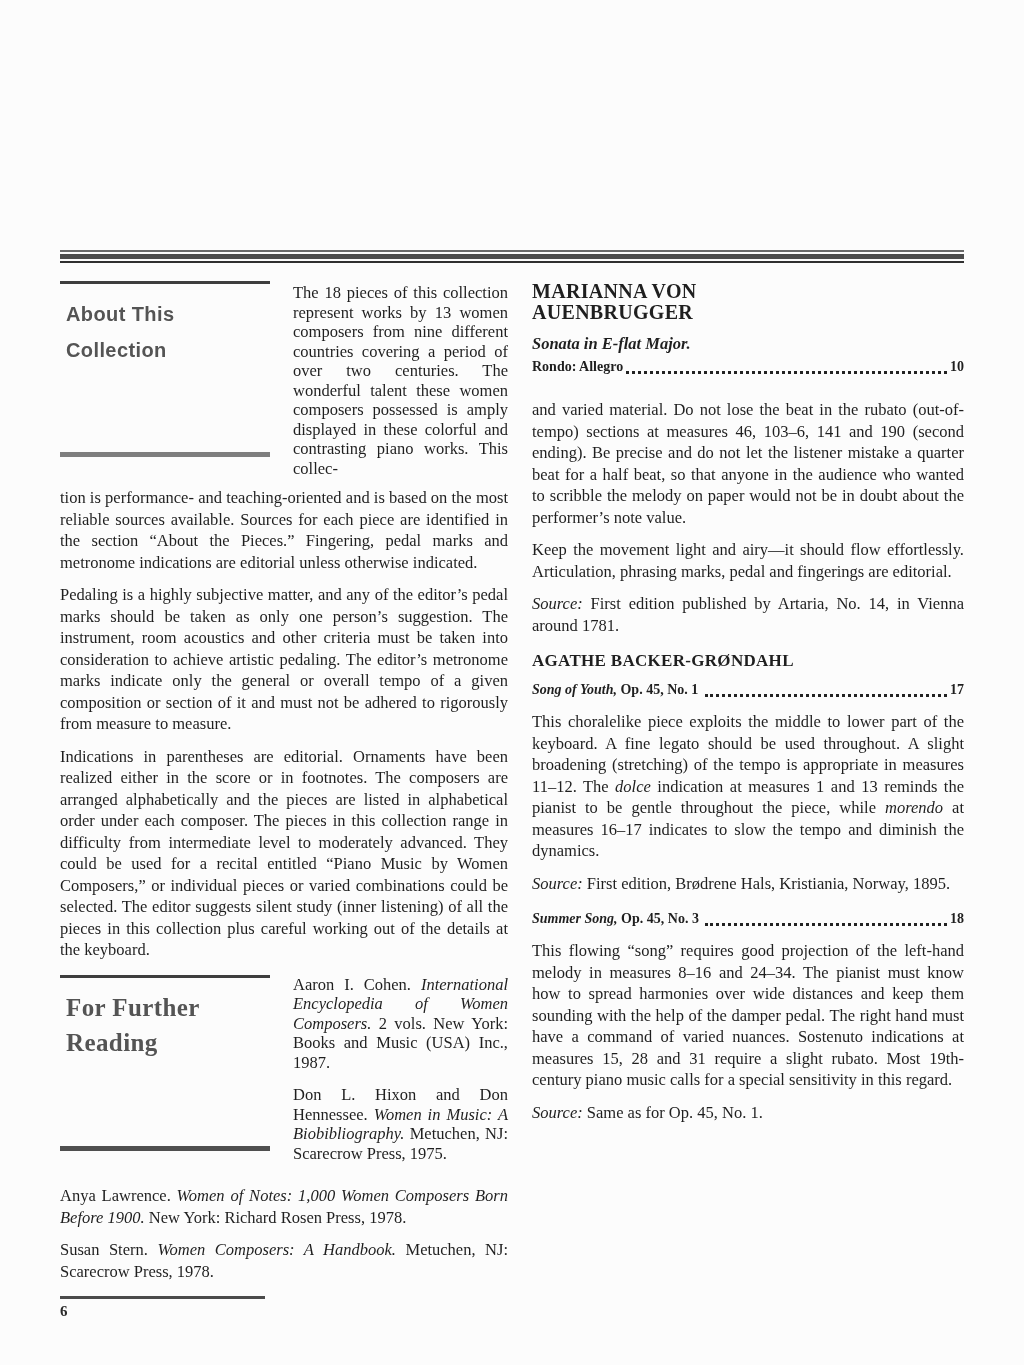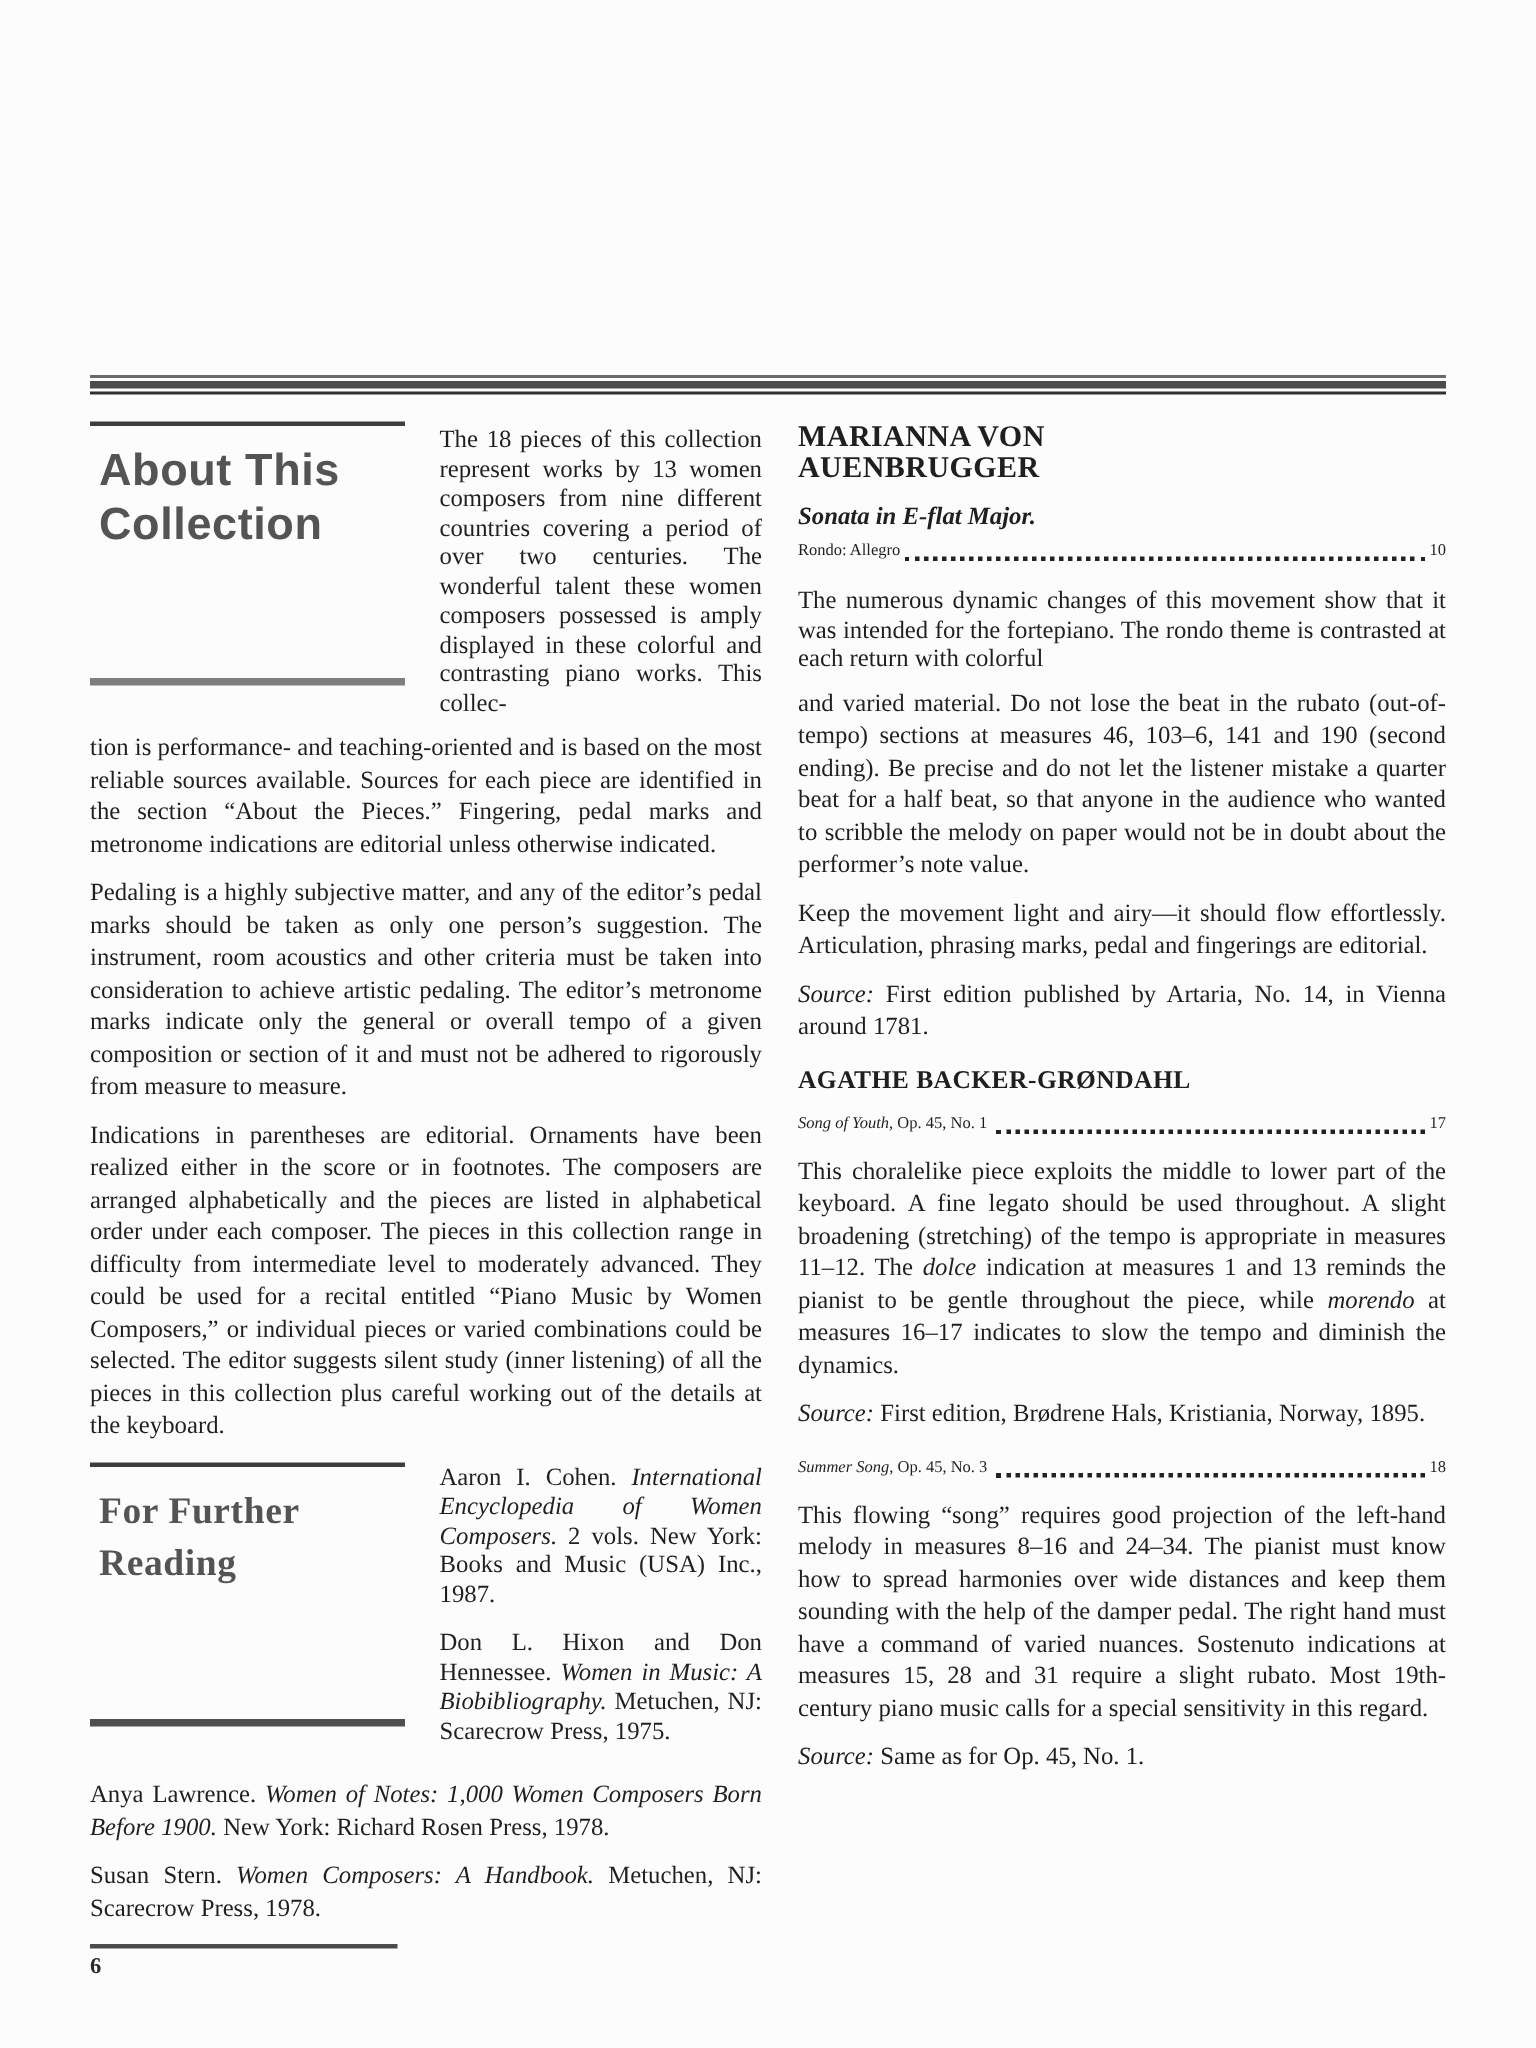--- a/index.html
+++ b/index.html
@@ -20,21 +20,21 @@
   .col-right{flex:1;min-width:0;}
 
   .intro-row{display:flex;margin-bottom:9px;}
   .hbox{flex:none;border-top:3px solid #3e3e3e;position:relative;box-sizing:border-box;}
   .hbox .hrule-bottom{position:absolute;left:0;right:0;bottom:0;height:5px;}
   .hbox h2{
     font-family:"Liberation Sans", sans-serif;font-weight:bold;
     color:#545454;margin:12px 0 0 6px;letter-spacing:0.4px;
   }
   .hb-collection{width:210px;margin-right:23px;height:176px;}
-  .hb-collection h2{font-size:30px;line-height:36px;}
+  .hb-collection h2{font-size:20px;line-height:36px;}
   .hb-collection .hrule-bottom{background:#7e7e7e;}
   .hb-pieces{width:198px;margin-right:26px;height:178px;}
   .hb-pieces h2{font-size:22px;line-height:30px;}
   .hb-pieces .hrule-bottom{background:#808080;}
   .hb-reading{width:210px;margin-right:23px;height:176px;}
   .hb-reading h2{font-size:25px;line-height:35px;font-family:Liberation Serif, serif;}
   .hb-reading .hrule-bottom{background:#4f4f4f;}
 
   .narrow-text{flex:1;min-width:0;font-size:16.5px;line-height:19.5px;
     text-align:justify;margin:0;padding-top:2px;}
@@ -43,21 +43,21 @@
 
   .body{font-size:16.5px;line-height:21.5px;text-align:justify;margin:0 0 11px 0;}
   .source-line i{}
 
   .composer-name{font-weight:bold;font-size:20px;line-height:21px;
     letter-spacing:0.3px;margin:0;}
   .composer-name-grondahl{font-weight:bold;font-size:17px;line-height:22px;
     letter-spacing:0.3px;margin:14px 0 7px 0;}
   .piece-title{font-weight:bold;font-style:italic;font-size:16.5px;
     line-height:21px;margin-top:10px;}
-  .leader-line{display:flex;font-weight:normal;font-size:11px;line-height:22px;margin-top:2px;}
+  .leader-line{display:flex;font-weight:bold;font-size:14px;line-height:22px;margin-top:2px;}
   .leader-line .ttl{font-style:italic;white-space:pre;}
   .leader-line .opus{white-space:pre;}
   .leader-line .dots{flex:1;border-bottom:3px dotted #222222;
     align-self:flex-end;margin:0 3px 4px 3px;min-width:18px;}
   .leader-line .pg{flex:none;}
   .song-line{margin:0 0 10px 0;}
   .narrow-stack .leader-line{margin-bottom:12px;}
 
   .bib{margin-bottom:11px;}
   .bib i{font-style:italic;}
@@ -116,21 +116,20 @@
       <div class="intro-row">
         <div class="narrow-stack">
           <h3 class="composer-name">MARIANNA VON</h3>
           <h3 class="composer-name">AUENBRUGGER</h3>
           <div class="piece-title">Sonata in E-flat Major.</div>
           <div class="leader-line">
             <span class="opus">Rondo: Allegro</span>
             <span class="dots"></span>
             <span class="pg">10</span>
           </div>
-          <p class="narrow-text">The numerous dynamic changes of this movement show that it was intended for the fortepiano. The rondo theme is contrasted at each return with colorful</p>
         </div>
       </div>
 
       <p class="body">and varied material. Do not lose the beat in the rubato (out-of-tempo) sections at measures 46, 103–6, 141 and 190 (second ending). Be precise and do not let the listener mistake a quarter beat for a half beat, so that anyone in the audience who wanted to scribble the melody on paper would not be in doubt about the performer’s note value.</p>
       <p class="body">Keep the movement light and airy—it should flow effortlessly. Articulation, phrasing marks, pedal and fingerings are editorial.</p>
       <p class="body source-line"><i>Source:</i><span> First edition published by Artaria, No. 14, in Vienna around 1781.</span></p>
 
       <h3 class="composer-name-grondahl">AGATHE BACKER-GRØNDAHL</h3>
 
       <div class="leader-line song-line">

